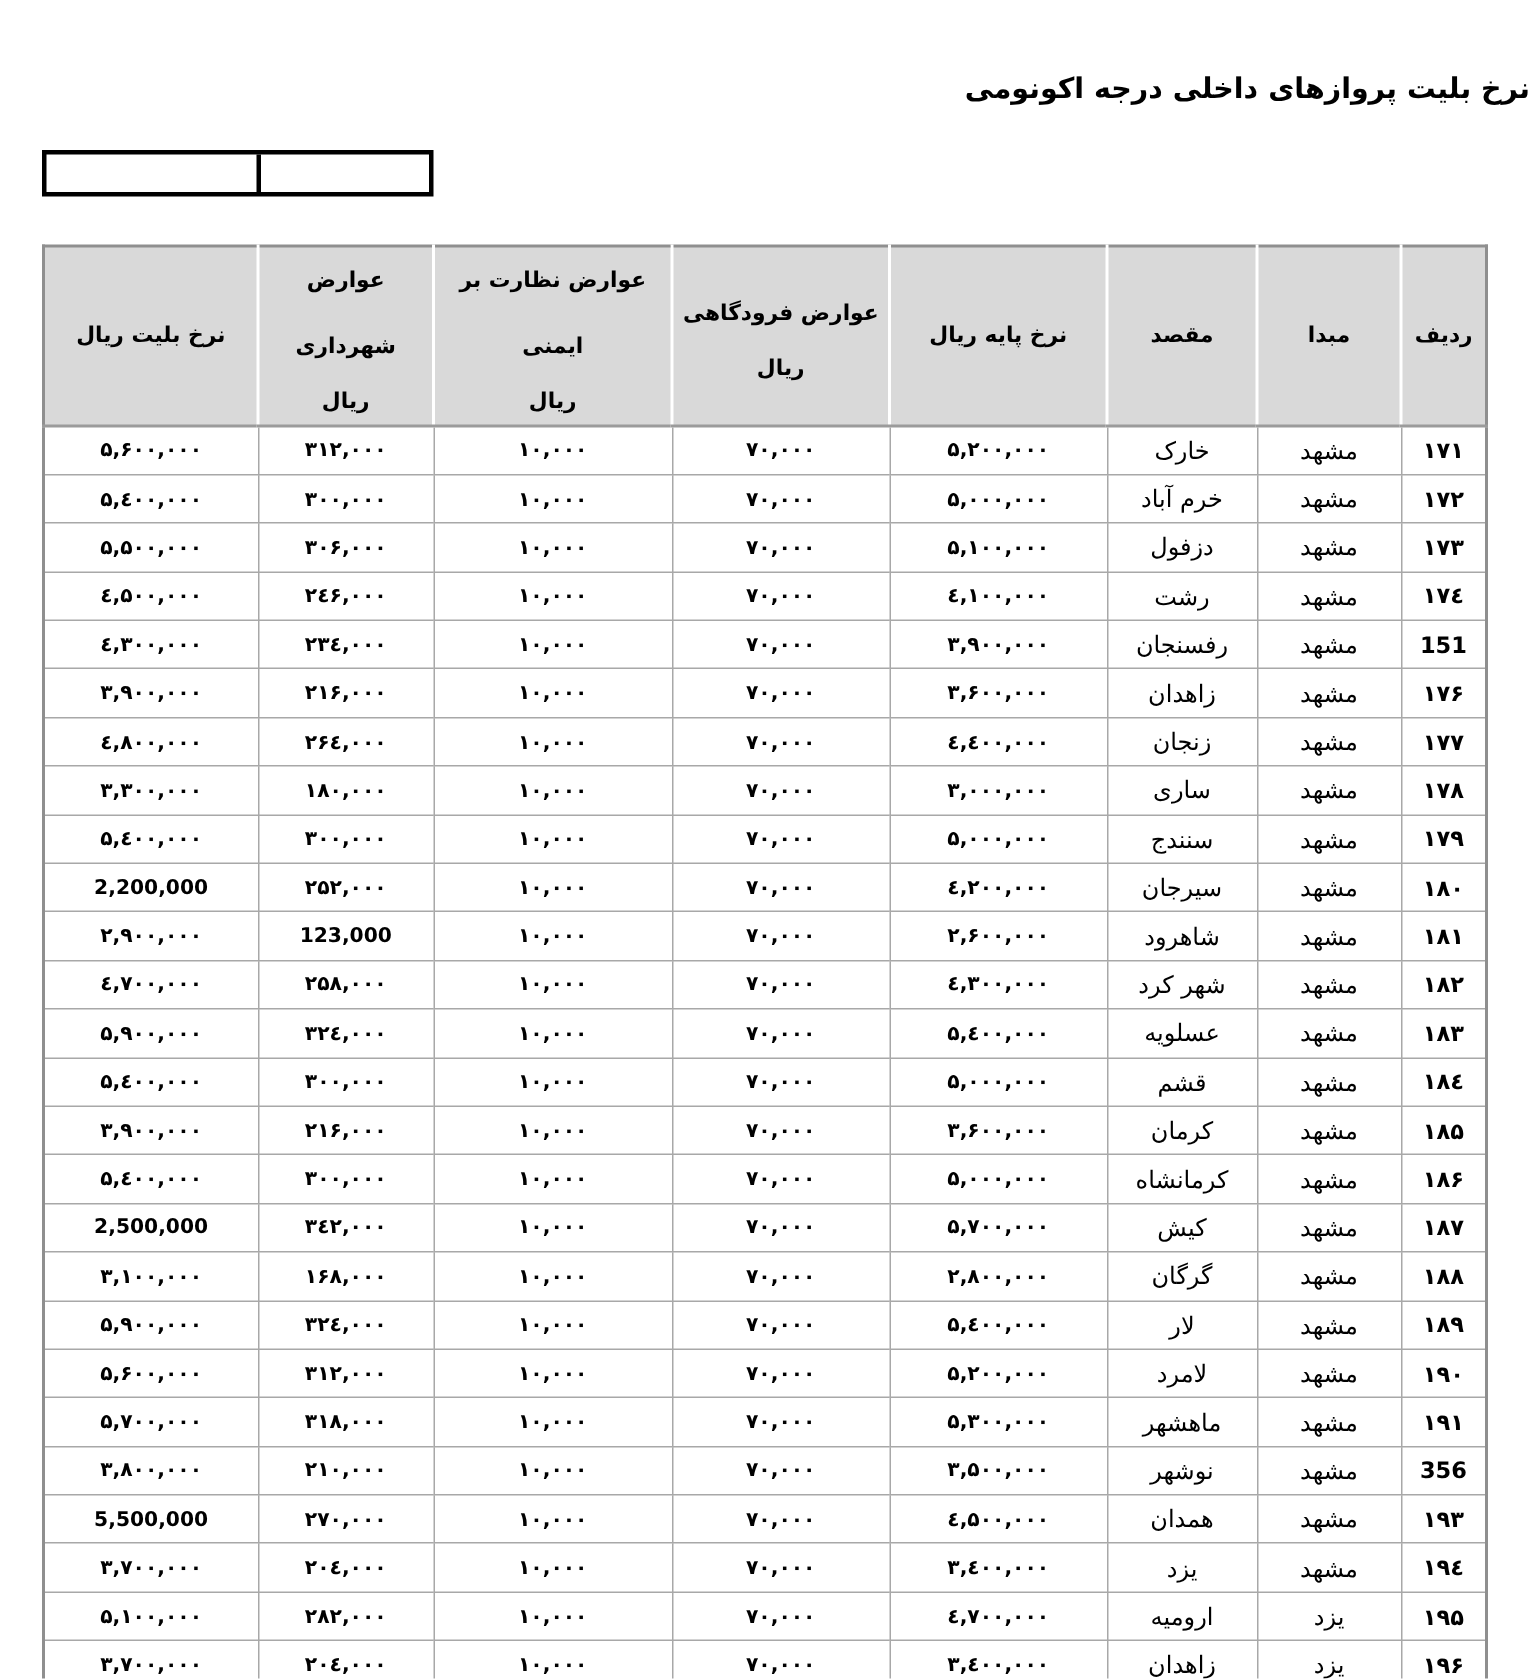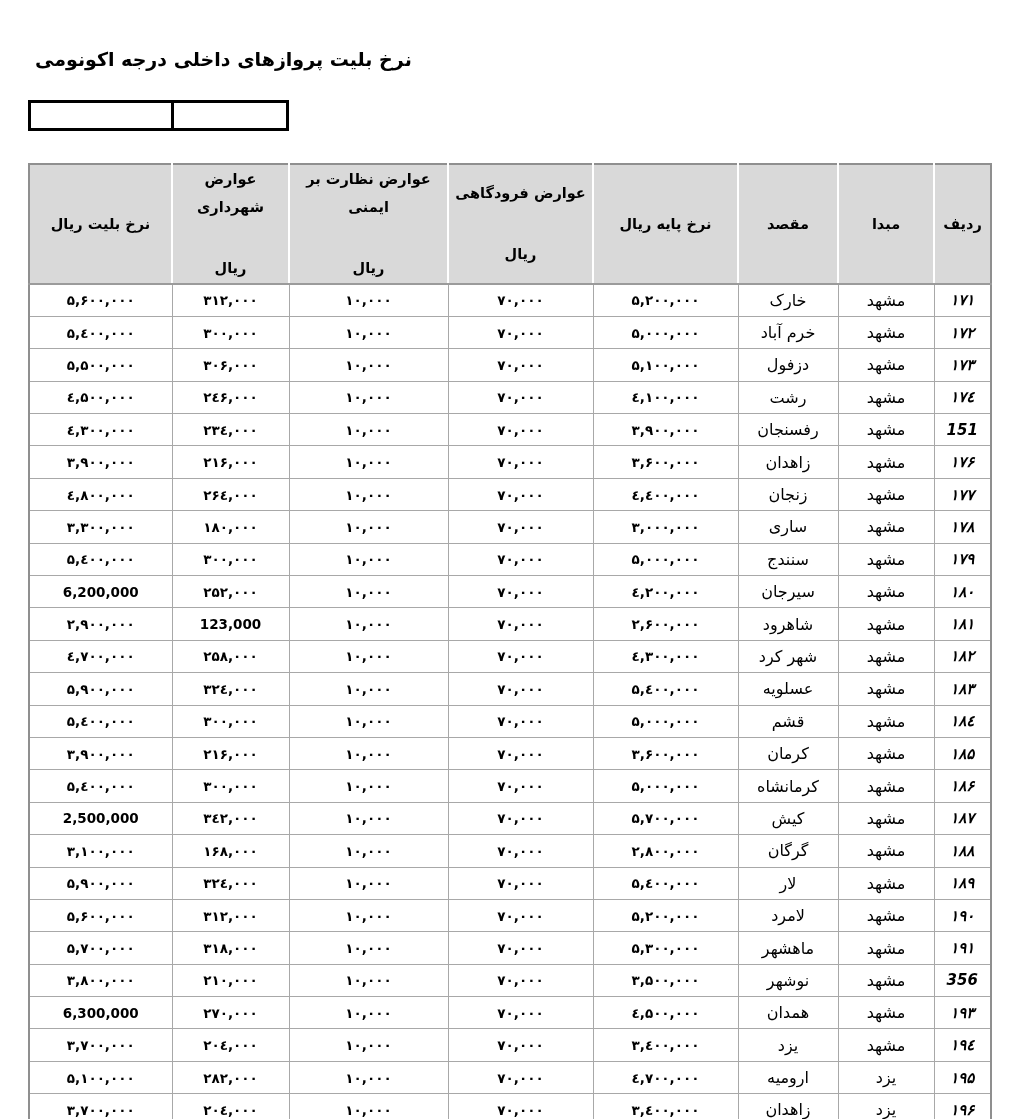--- a/index.html
+++ b/index.html
@@ -8,21 +8,21 @@
     background: #ffffff;
     font-family: "DejaVu Sans", sans-serif;
     color: #000;
   }
   body { position: relative; overflow: hidden; }
 
   .page-title {
     position: absolute;
     top: 48px; left: 0;
     width: 100%;
-    text-align: left;
+    text-align: right;
     font-size: 19px;
     font-weight: bold;
     direction: rtl;
     letter-spacing: 0.2px;
     padding-left: 35px;
   }
 
   .note-boxes {
     position: absolute;
     top: 100px; left: 28px;
@@ -51,38 +51,37 @@
     text-align: center;
     vertical-align: middle;
     border-top: 2px solid #8f8f8f;
     border-bottom: 2px solid #9b9b9b;
     border-left: 2px solid #ffffff;
     border-right: 2px solid #ffffff;
     padding: 0 2px;
   }
   table.fare-table thead th:first-child { border-right-color: #8f8f8f; }
   table.fare-table thead th:last-child  { border-left-color: #8f8f8f; }
-  .h-label { display: block; line-height: 28px; text-align: center; }
-  .h-sub   { display: block; line-height: 30px; margin-top: 32px; }
+  .h-label { display: block; line-height: 44px; text-align: center; }
+  .h-sub   { display: block; line-height: 30px; }
   .h-sub:empty { display: none; }
 
   table.fare-table tbody td {
     height: 32.4px;
     border: 1.5px solid #a8a8a8;
     text-align: center;
     vertical-align: middle;
     padding: 0 3px;
     background: #fff;
   }
   .row-no {
     font-weight: bold;
     font-size: 15px;
     direction: ltr;
     unicode-bidi: isolate;
-    font-style: italic;
   }
   .city { font-size: 16px; }
   .num {
     font-weight: bold;
     font-size: 13.5px;
     direction: ltr;
     unicode-bidi: isolate;
   }
 </style>
 </head>
@@ -229,21 +228,21 @@
     <td class="num">۵,٤۰۰,۰۰۰</td>
   </tr>
       <tr>
     <td class="row-no">۱۸۰</td>
     <td class="city">مشهد</td>
     <td class="city">سیرجان</td>
     <td class="num">٤,۲۰۰,۰۰۰</td>
     <td class="num">۷۰,۰۰۰</td>
     <td class="num">۱۰,۰۰۰</td>
     <td class="num">۲۵۲,۰۰۰</td>
-    <td class="num">6,200,000</td>
+    <td class="num">2,200,000</td>
   </tr>
       <tr>
     <td class="row-no">۱۸۱</td>
     <td class="city">مشهد</td>
     <td class="city">شاهرود</td>
     <td class="num">۲,۶۰۰,۰۰۰</td>
     <td class="num">۷۰,۰۰۰</td>
     <td class="num">۱۰,۰۰۰</td>
     <td class="num">123,000</td>
     <td class="num">۲,۹۰۰,۰۰۰</td>
@@ -359,21 +358,21 @@
     <td class="num">۳,۸۰۰,۰۰۰</td>
   </tr>
       <tr>
     <td class="row-no">۱۹۳</td>
     <td class="city">مشهد</td>
     <td class="city">همدان</td>
     <td class="num">٤,۵۰۰,۰۰۰</td>
     <td class="num">۷۰,۰۰۰</td>
     <td class="num">۱۰,۰۰۰</td>
     <td class="num">۲۷۰,۰۰۰</td>
-    <td class="num">6,300,000</td>
+    <td class="num">5,500,000</td>
   </tr>
       <tr>
     <td class="row-no">۱۹٤</td>
     <td class="city">مشهد</td>
     <td class="city">یزد</td>
     <td class="num">۳,٤۰۰,۰۰۰</td>
     <td class="num">۷۰,۰۰۰</td>
     <td class="num">۱۰,۰۰۰</td>
     <td class="num">۲۰٤,۰۰۰</td>
     <td class="num">۳,۷۰۰,۰۰۰</td>

